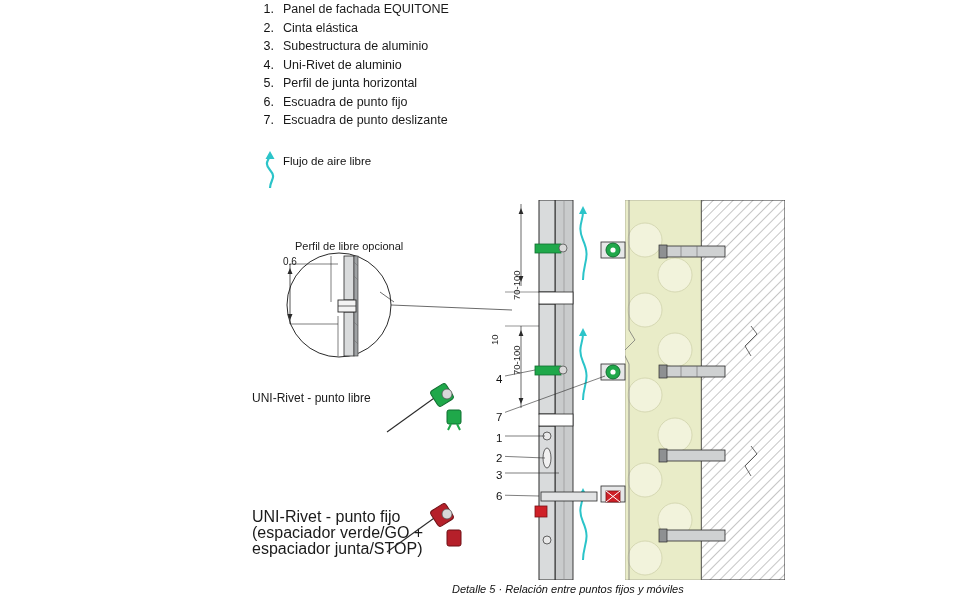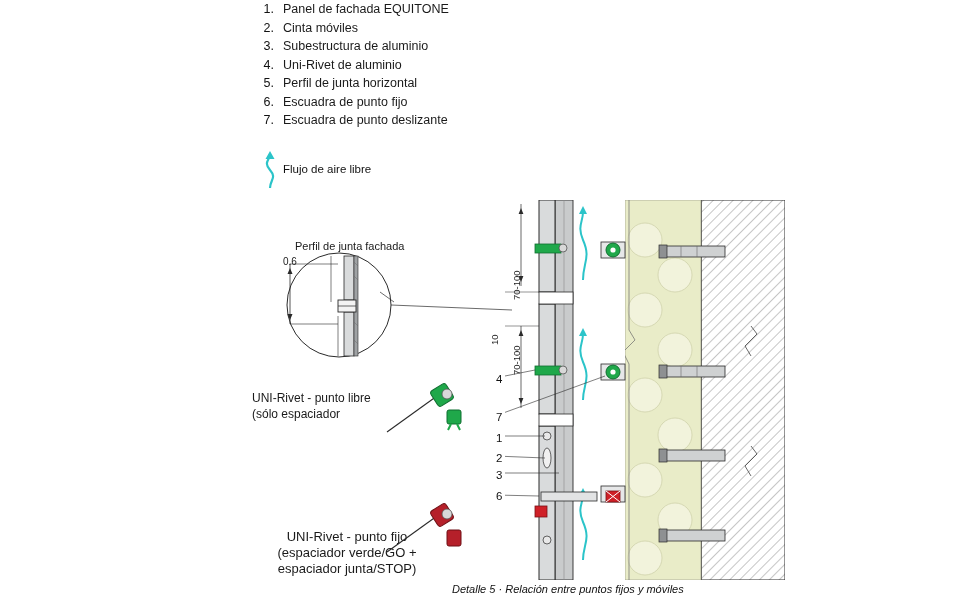--- a/index.html
+++ b/index.html
@@ -13,25 +13,25 @@
   }
   .abs{position:absolute;}
 
   
   #legend{left:252px;top:2px;width:380px;}
   #legend .row{display:flex;align-items:baseline;margin-bottom:3.5px;font-size:12.5px;line-height:15px;}
   #legend .num{width:22px;text-align:right;margin-right:9px;color:#111;}
   #legend .txt{white-space:nowrap;}
 
   
-  #airflow-label{left:283px;top:163px;font-size:11.5px;color:#111;}
+  #airflow-label{left:283px;top:155px;font-size:11.5px;color:#111;}
   #airflow-arrow{left:258px;top:150px;}
   #opt-joint-label{left:295px;top:240px;font-size:11px;}
   #note-free{left:252px;top:390px;width:180px;font-size:12px;line-height:16px;}
-  #note-fixed{left:252px;top:529px;width:190px;font-size:13px;line-height:16px;text-align:center;}
+  #note-fixed{left:252px;top:509px;width:190px;font-size:16px;line-height:16px;}
   #caption{left:452px;top:583px;font-size:11px;color:#111;font-style:italic;}
 
   
   #dim-06{left:283px;top:256px;font-size:10px;}
   #dim-5{left:328px;top:256px;font-size:10px;}
   #dim-56{left:327px;top:284px;font-size:10px;}
   #dim-6{left:338px;top:316px;font-size:10px;}
 
   
   .vdim{font-size:9.5px;transform:rotate(-90deg);transform-origin:left top;white-space:nowrap;}
@@ -53,21 +53,21 @@
 </head>
 <body>
 
 <div class="abs" id="legend">
   <div class="row">
     <span class="num">1.</span>
     <span class="txt">Panel de fachada EQUITONE</span>
   </div>
   <div class="row">
     <span class="num">2.</span>
-    <span class="txt">Cinta móviles</span>
+    <span class="txt">Cinta elástica</span>
   </div>
   <div class="row">
     <span class="num">3.</span>
     <span class="txt">Subestructura de aluminio</span>
   </div>
   <div class="row">
     <span class="num">4.</span>
     <span class="txt">Uni-Rivet de aluminio</span>
   </div>
   <div class="row">
@@ -85,21 +85,21 @@
 </div>
 
 <div class="abs" id="airflow-arrow">
   <svg width="26" height="40" viewBox="0 0 26 40">
     <path d="M12 38 C12 30 19 28 12 20 C5 12 12 10 12 4" stroke="#2bc4c9" stroke-width="2.2" fill="none"></path>
     <path d="M12 1 L7.5 9 L16.5 9 Z" fill="#2bc4c9"></path>
   </svg>
 </div>
 <div class="abs" id="airflow-label">Flujo de aire libre</div>
 
-<div class="abs" id="opt-joint-label">Perfil de junta fachada</div>
+<div class="abs" id="opt-joint-label">Perfil de libre opcional</div>
 <div class="abs" id="dim-06">0.6</div>
 <div class="abs" id="dim-5">5</div>
 <div class="abs" id="dim-56">56</div>
 <div class="abs" id="dim-6">6</div>
 
 <div class="abs" style="left:276px;top:252px;">
   <svg width="240" height="110" viewBox="0 0 240 110">
 
     <circle cx="63" cy="53" r="52" fill="#ffffff" stroke="#2a2a2a" stroke-width="1"></circle>
 
@@ -123,21 +123,20 @@
     <line x1="55" y1="4" x2="55" y2="50" stroke="#2a2a2a" stroke-width="0.6"></line>
     <line x1="62" y1="64" x2="62" y2="104" stroke="#2a2a2a" stroke-width="0.6"></line>
 
     <line x1="115" y1="53" x2="236" y2="58" stroke="#2a2a2a" stroke-width="0.7"></line>
     <line x1="104" y1="40" x2="118" y2="50" stroke="#2a2a2a" stroke-width="0.7"></line>
   </svg>
 </div>
 
 <div class="abs" id="note-free">
   <div>UNI-Rivet - punto libre</div>
-  <div>(sólo espaciador</div>
 </div>
 <div class="abs" style="left:385px;top:380px;">
   <svg width="100" height="60" viewBox="0 0 100 60">
     <line x1="2" y1="52" x2="52" y2="16" stroke="#2a2a2a" stroke-width="1.1"></line>
     <rect x="48" y="6" width="18" height="18" rx="3" fill="#1fa84a" stroke="#0f6e30" stroke-width="1" transform="rotate(-32 57 15)"></rect>
     <circle cx="62" cy="14" r="5" fill="#d8d8d8" stroke="#555" stroke-width="0.8"></circle>
     <rect x="62" y="30" width="14" height="14" rx="2" fill="#1fa84a" stroke="#0f6e30" stroke-width="1"></rect>
     <path d="M66 44 l-3 6 M72 44 l3 6" stroke="#1fa84a" stroke-width="2"></path>
   </svg>
 </div>

